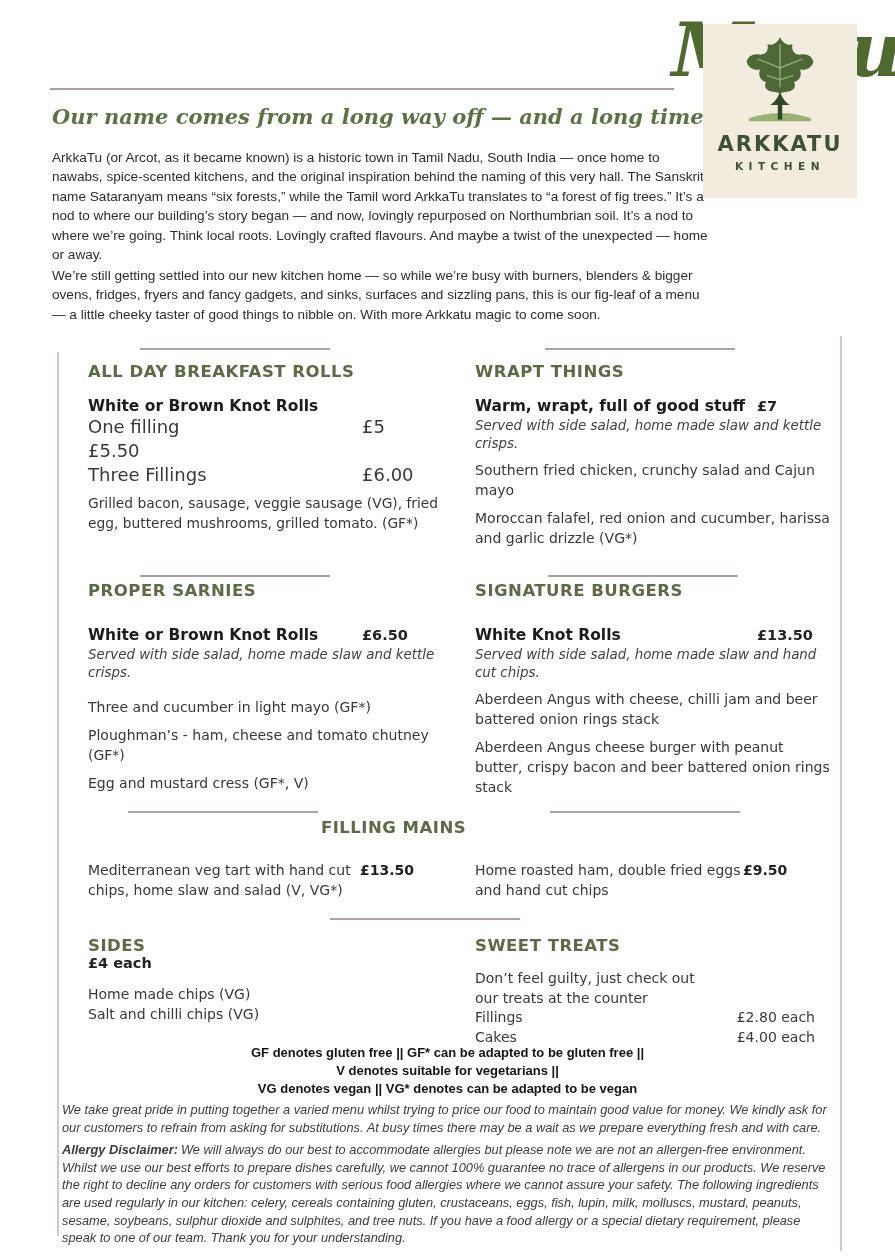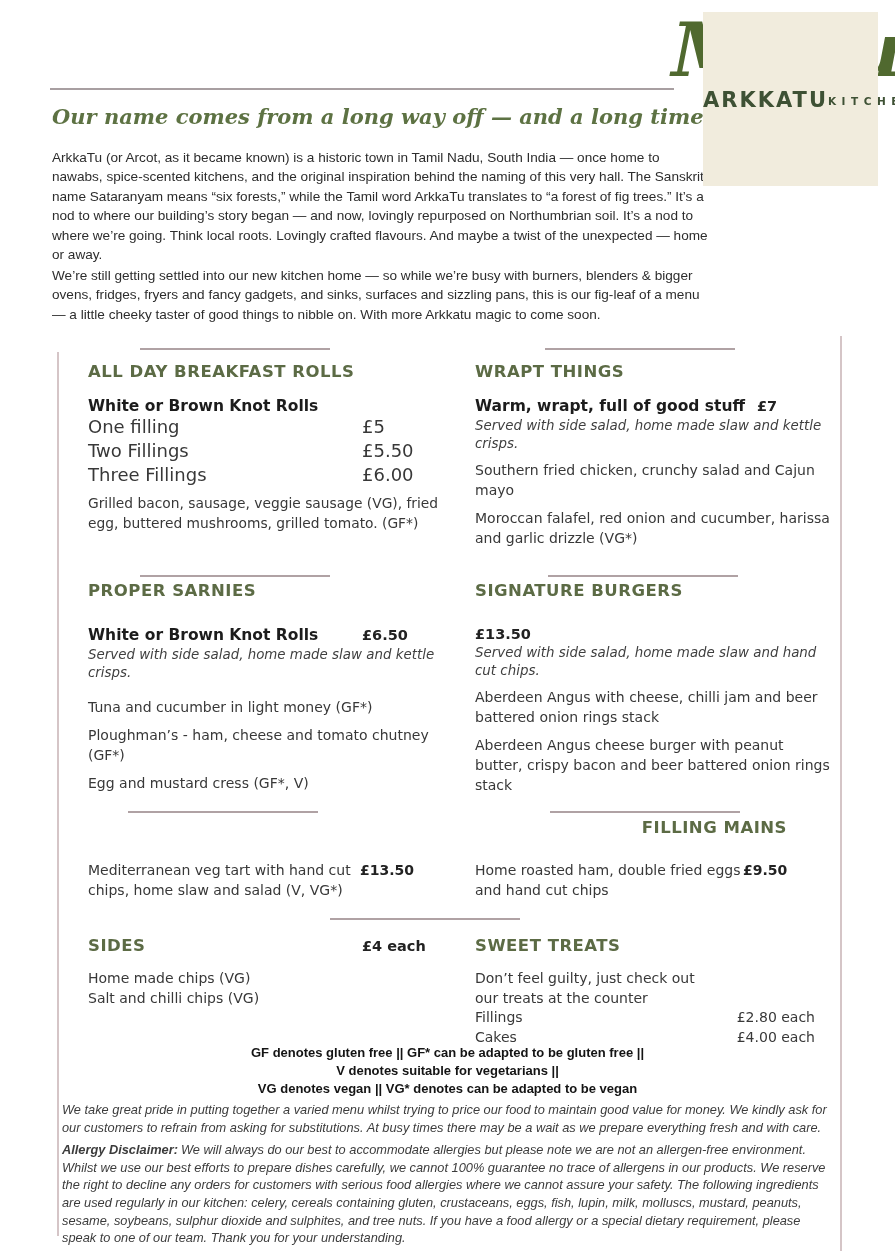--- a/index.html
+++ b/index.html
@@ -13,22 +13,22 @@
     font-size:74px;line-height:100px;color:#50692f;z-index:1;letter-spacing:-2px;padding-left:40px;}
   .header-rule{left:50px;top:88px;width:624px;height:2px;background:#a89fa1;z-index:0;}
   .tagline{left:52px;top:104px;font-family:"DejaVu Serif",serif;font-style:italic;font-weight:bold;
     font-size:21px;color:#5d7243;z-index:1;}
   .intro{left:52px;width:660px;font-family:"Liberation Sans",sans-serif;
     font-size:13.6px;line-height:19.4px;color:#2d2d2d;}
   #intro1{top:148px;}
   #intro2{top:266px;}
 
   
-  .logo{left:703px;top:12px;width:175px;height:174px;background:#f1ecdd;z-index:2;
-    display:flex;flex-direction:row;align-items:center;justify-content:flex-start;}
+  .logo{left:703px;top:24px;width:154px;height:174px;background:#f1ecdd;z-index:2;
+    display:flex;flex-direction:column;align-items:center;justify-content:flex-start;}
   .logo svg{margin-top:10px;}
   .logo-name{font-weight:800;font-size:21px;letter-spacing:2px;color:#3e5134;margin-top:2px;}
   .logo-sub{font-weight:700;font-size:10.5px;letter-spacing:5.5px;color:#3e5134;margin-top:4px;}
 
   
   .rail{width:2px;background:#d5c5c7;}
   #rail-left{left:57px;top:352px;height:884px;}
   #rail-right{left:840px;top:336px;height:915px;}
   .sect-rule{height:2px;background:#b0a2a4;}
 
@@ -45,28 +45,28 @@
   .note{font-style:italic;font-size:13.4px;line-height:17.5px;color:#3f3f3f;margin-top:2px;}
   .mitem{font-size:14px;line-height:20px;margin-top:8px;}
   .desc{font-size:13.8px;line-height:20px;margin-top:6px;}
 
   #sec-breakfast{left:88px;top:362px;width:352px;}
   #sec-wrapt{left:475px;top:362px;width:360px;}
   #sec-sarnies{left:88px;top:581px;width:352px;}
   #sec-burgers{left:475px;top:581px;width:360px;}
   .mb16{margin-bottom:16px;} .mb26{margin-bottom:26px;}
 
-  #mains-title{left:0;top:818px;width:787px;text-align:right;}
+  #mains-title{left:0;top:818px;width:787px;text-align:center;}
   #mains-left{left:88px;top:860px;width:352px;display:flex;font-size:14px;line-height:20px;color:#383838;justify-content:center;}
   #mains-right{left:475px;top:860px;width:348px;display:flex;font-size:14px;line-height:20px;color:#383838;}
   .mains-lbl{flex:1;}
   .mains-price{width:80px;flex:none;font-weight:600;color:#222;}
 
   #sec-sides{left:88px;top:936px;width:352px;}
-  .sides-head{display:flex;align-items:baseline;}
+  .sides-head{display:flex;align-items:baseline;flex-direction:column;}
   .sides-head .lbl{flex:1;}
   .sides-head .tprice{width:78px;flex:none;font-size:14.5px;font-weight:600;color:#222;}
   .plain-item{font-size:14px;line-height:19.5px;color:#383838;}
   #sides-items{margin-top:14px;}
 
   #sec-sweets{left:475px;top:936px;width:340px;}
   #sweets-body{margin-top:14px;}
   .srow{display:flex;font-size:14px;line-height:19.5px;color:#383838;}
   .srow .lbl{flex:1;}
   .srow .price{flex:none;width:90px;text-align:right;}
@@ -118,21 +118,20 @@
 <div class="abs sect-rule" style="left:330px;top:918px;width:190px;"></div>
 
 <div class="abs sec" id="sec-breakfast">
   <h2 class="sect-title mb16">ALL DAY BREAKFAST ROLLS</h2>
   <div class="item-title">White or Brown Knot Rolls</div>
   <div class="prow">
     <span class="lbl">One filling</span>
     <span class="price">£5</span>
   </div>
   <div class="prow">
-    <span class="lbl">Two Fillings</span>
     <span class="price">£5.50</span>
   </div>
   <div class="prow">
     <span class="lbl">Three Fillings</span>
     <span class="price">£6.00</span>
   </div>
   <div class="desc">Grilled bacon, sausage, veggie sausage (VG), fried egg, buttered mushrooms, grilled tomato. (GF*)</div>
 </div>
 
 <div class="abs sec" id="sec-wrapt">
@@ -146,28 +145,29 @@
   <div class="mitem">Moroccan falafel, red onion and cucumber, harissa and garlic drizzle (VG*)</div>
 </div>
 
 <div class="abs sec" id="sec-sarnies">
   <h2 class="sect-title mb26">PROPER SARNIES</h2>
   <div class="title-row">
     <span class="lbl item-title">White or Brown Knot Rolls</span>
     <span class="tprice">£6.50</span>
   </div>
   <div class="note">Served with side salad, home made slaw and kettle crisps.</div>
-  <div class="mitem" style="margin-top:16px;">Tuna and cucumber in light money (GF*)</div>
+  <div class="mitem" style="margin-top:16px;">Three and cucumber in light mayo (GF*)</div>
   <div class="mitem">Ploughman’s - ham, cheese and tomato chutney (GF*)</div>
   <div class="mitem">Egg and mustard cress (GF*, V)</div>
 </div>
 
 <div class="abs sec" id="sec-burgers">
   <h2 class="sect-title mb26">SIGNATURE BURGERS</h2>
   <div class="title-row">
+    <span class="lbl item-title">White Knot Rolls</span>
     <span class="tprice">£13.50</span>
   </div>
   <div class="note">Served with side salad, home made slaw and hand cut chips.</div>
   <div class="mitem">Aberdeen Angus with cheese, chilli jam and beer battered onion rings stack</div>
   <div class="mitem">Aberdeen Angus cheese burger with peanut butter, crispy bacon and beer battered onion rings stack</div>
 </div>
 
 <h2 class="abs sect-title" id="mains-title">FILLING MAINS</h2>
 <div class="abs" id="mains-left">
   <span class="mains-lbl">Mediterranean veg tart with hand cut chips, home slaw and salad (V, VG*)</span>

